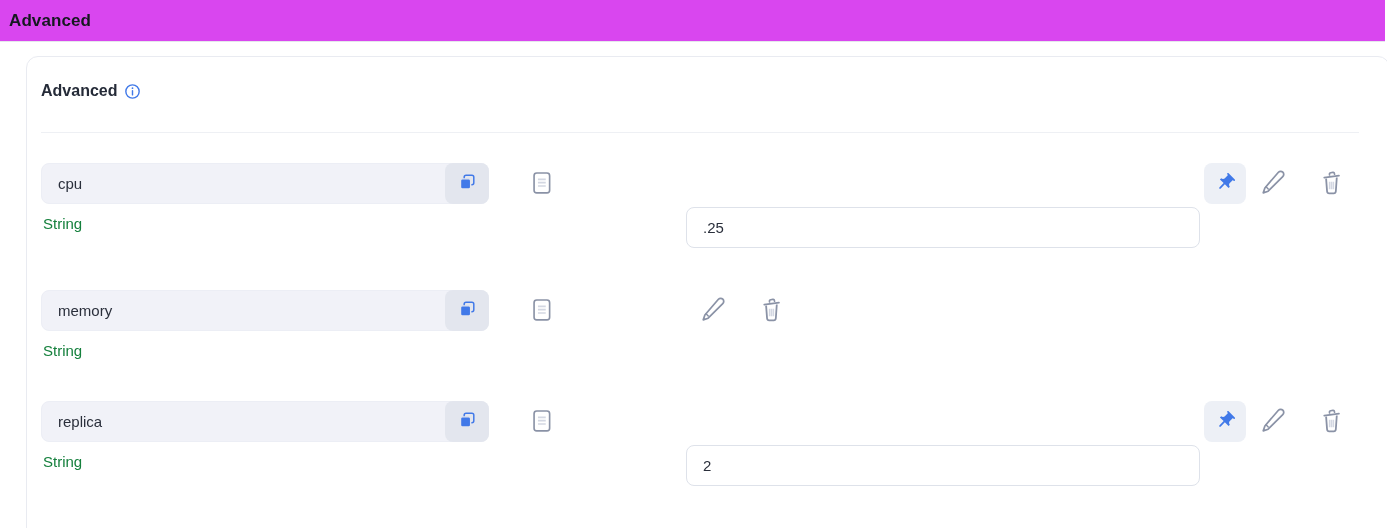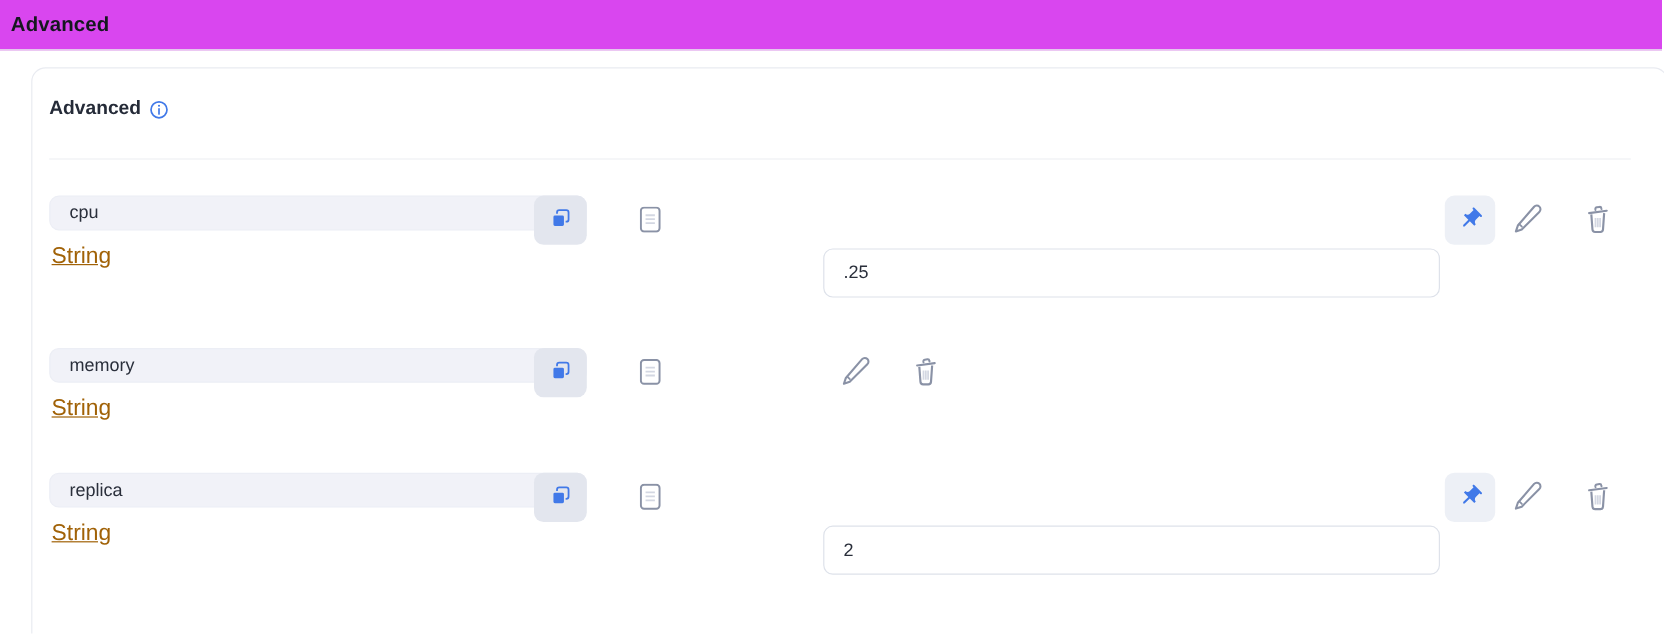--- a/index.html
+++ b/index.html
@@ -59,21 +59,21 @@
   }
   .rows { margin-top: 30px; }
 
   
   .var-row {
     display: flex; align-items: flex-start;
     margin-bottom: 42px;
   }
   .cell-name { width: 492px; }
   .name-group {
-    position: relative; width: 448px; height: 29px;
+    position: relative; width: 448px; height: 41px;
   }
   .name-input {
     width: 100%; height: 100%;
     background: #f1f2f8;
     border: 1px solid #eceef5;
     border-radius: 8px;
     padding: 0 54px 0 16px;
     font-size: 15px; color: #2a2f3b;
     font-family: "Liberation Sans", sans-serif;
     outline: none;
@@ -81,21 +81,21 @@
   .copy-btn {
     position: absolute; right: 0; top: 0;
     width: 44px; height: 41px;
     background: #e3e6ee;
     border: none; border-radius: 8px;
     display: flex; align-items: center; justify-content: center;
     cursor: pointer;
   }
   .type-label {
     margin-top: 11px; padding-left: 2px;
-    font-size: 19px; color: #a16207; text-decoration: underline;
+    font-size: 15px; color: #15803d;
   }
 
   .cell-desc { width: 153px; padding-top: 9px; }
   .desc-btn {
     background: none; border: none; padding: 0; cursor: pointer;
     display: inline-flex;
   }
 
   .cell-value { width: 560px; display: flex; align-items: flex-start; }
   .value-input {

